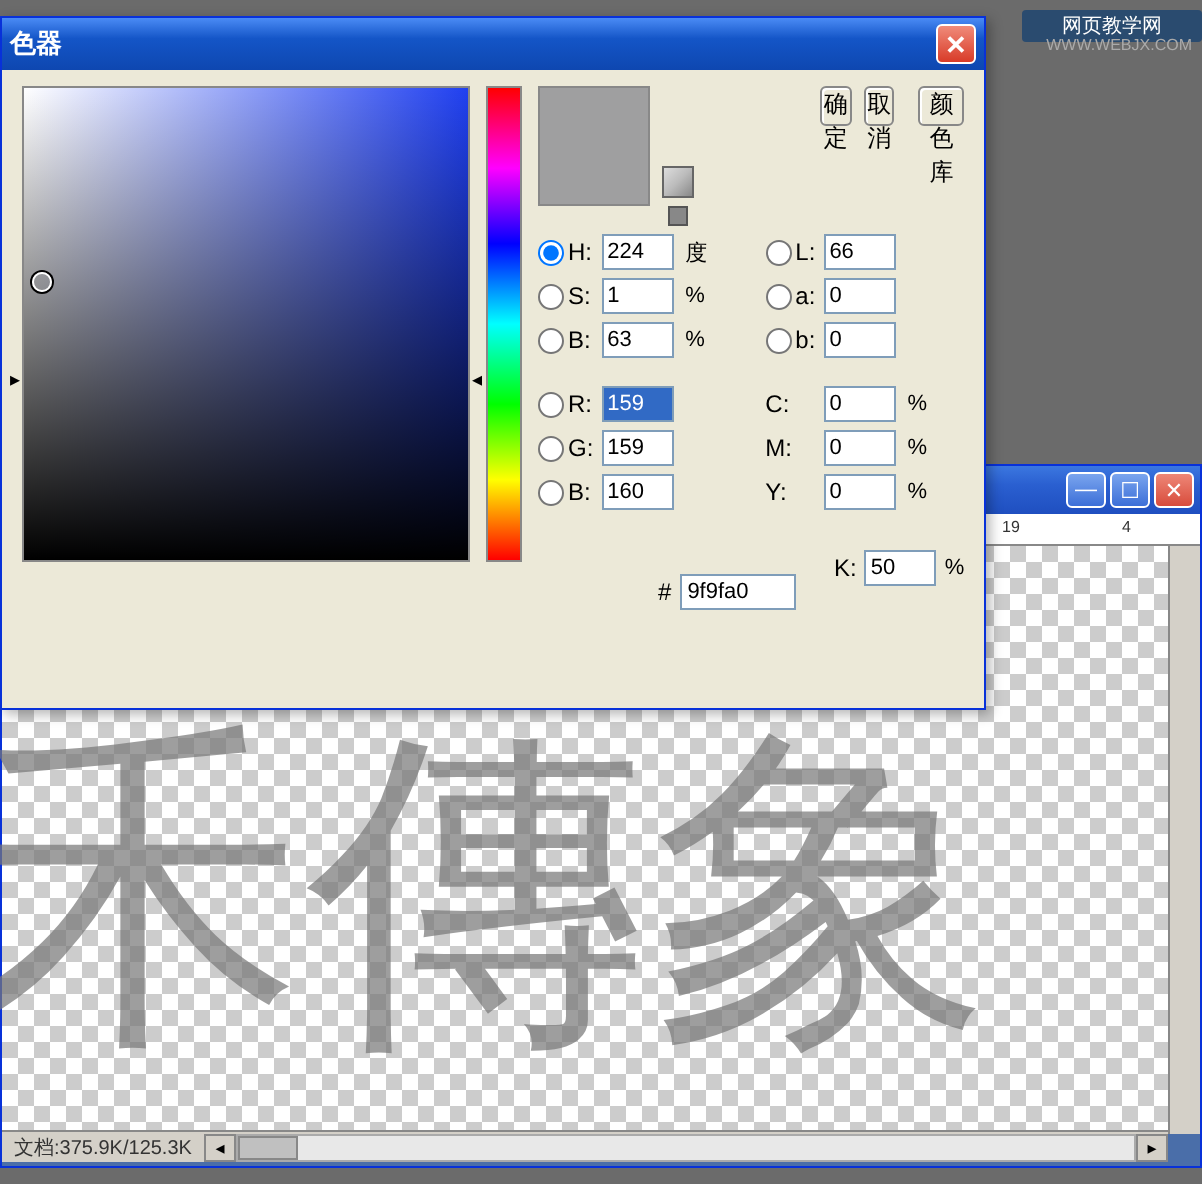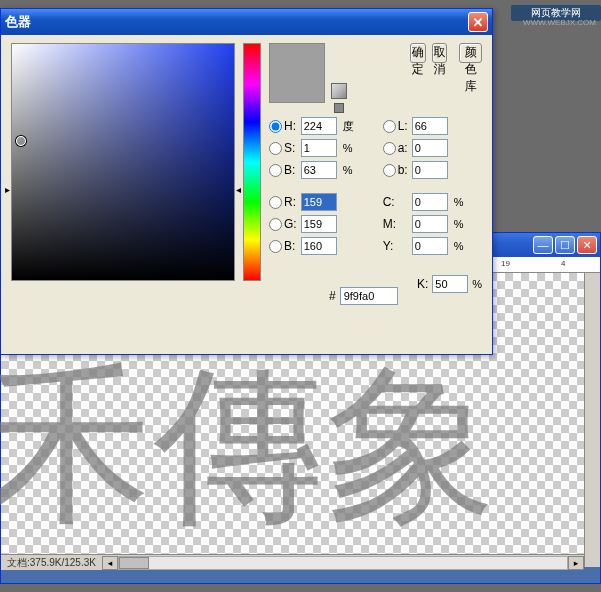--- a/index.html
+++ b/index.html
@@ -24,21 +24,21 @@
 .ruler { height: 16px; background: #fff; border-bottom:1px solid #888; font-size:8px; color:#333; position:relative;}
 .ruler span { position:absolute; top:2px; }
 .canvas-area { position:absolute; top:40px; left:0; right:16px; bottom:16px; background:#fff;
   background-image:
     linear-gradient(45deg,#ccc 25%,transparent 25%,transparent 75%,#ccc 75%),
     linear-gradient(45deg,#ccc 25%,transparent 25%,transparent 75%,#ccc 75%);
   background-size:16px 16px; background-position:0 0,8px 8px;
 }
 .calli { position:absolute; top:60px; left:-20px; font-size:170px; color:rgba(120,120,120,0.72);
   font-family:"STXingkai","KaiTi",cursive; white-space:nowrap; letter-spacing:-20px;}
-.hscroll { position:absolute; bottom:13px; left:0; right:16px; height:16px; background:#d4d0c8;
+.hscroll { position:absolute; bottom:2px; left:0; right:16px; height:16px; background:#d4d0c8;
   border-top:1px solid #888; display:flex; align-items:center; cursor:pointer;}
 .scroll-info { font-size:10px; padding:0 6px; color:#333;}
 .scroll-arrow { width:16px; height:14px; background:#d4d0c8; border:1px solid #888; display:flex; align-items:center; justify-content:center; font-size:9px; cursor:pointer;}
 .scroll-track { flex:1; height:14px; background:#e8e8e8; border:1px solid #aaa; position:relative;}
 .scroll-thumb { position:absolute; left:0; width:30px; top:0; bottom:0; background:#c0c0c0; border:1px solid #888; cursor:pointer;}
 .vscroll { position:absolute; top:40px; right:0; bottom:16px; width:16px; background:#d4d0c8; border-left:1px solid #888; cursor:pointer;}
 
 .dialog {
   position:absolute; left:0; top:8px; width:493px; height:347px;
   background:#ece9d8; border:1px solid #0831d9;

